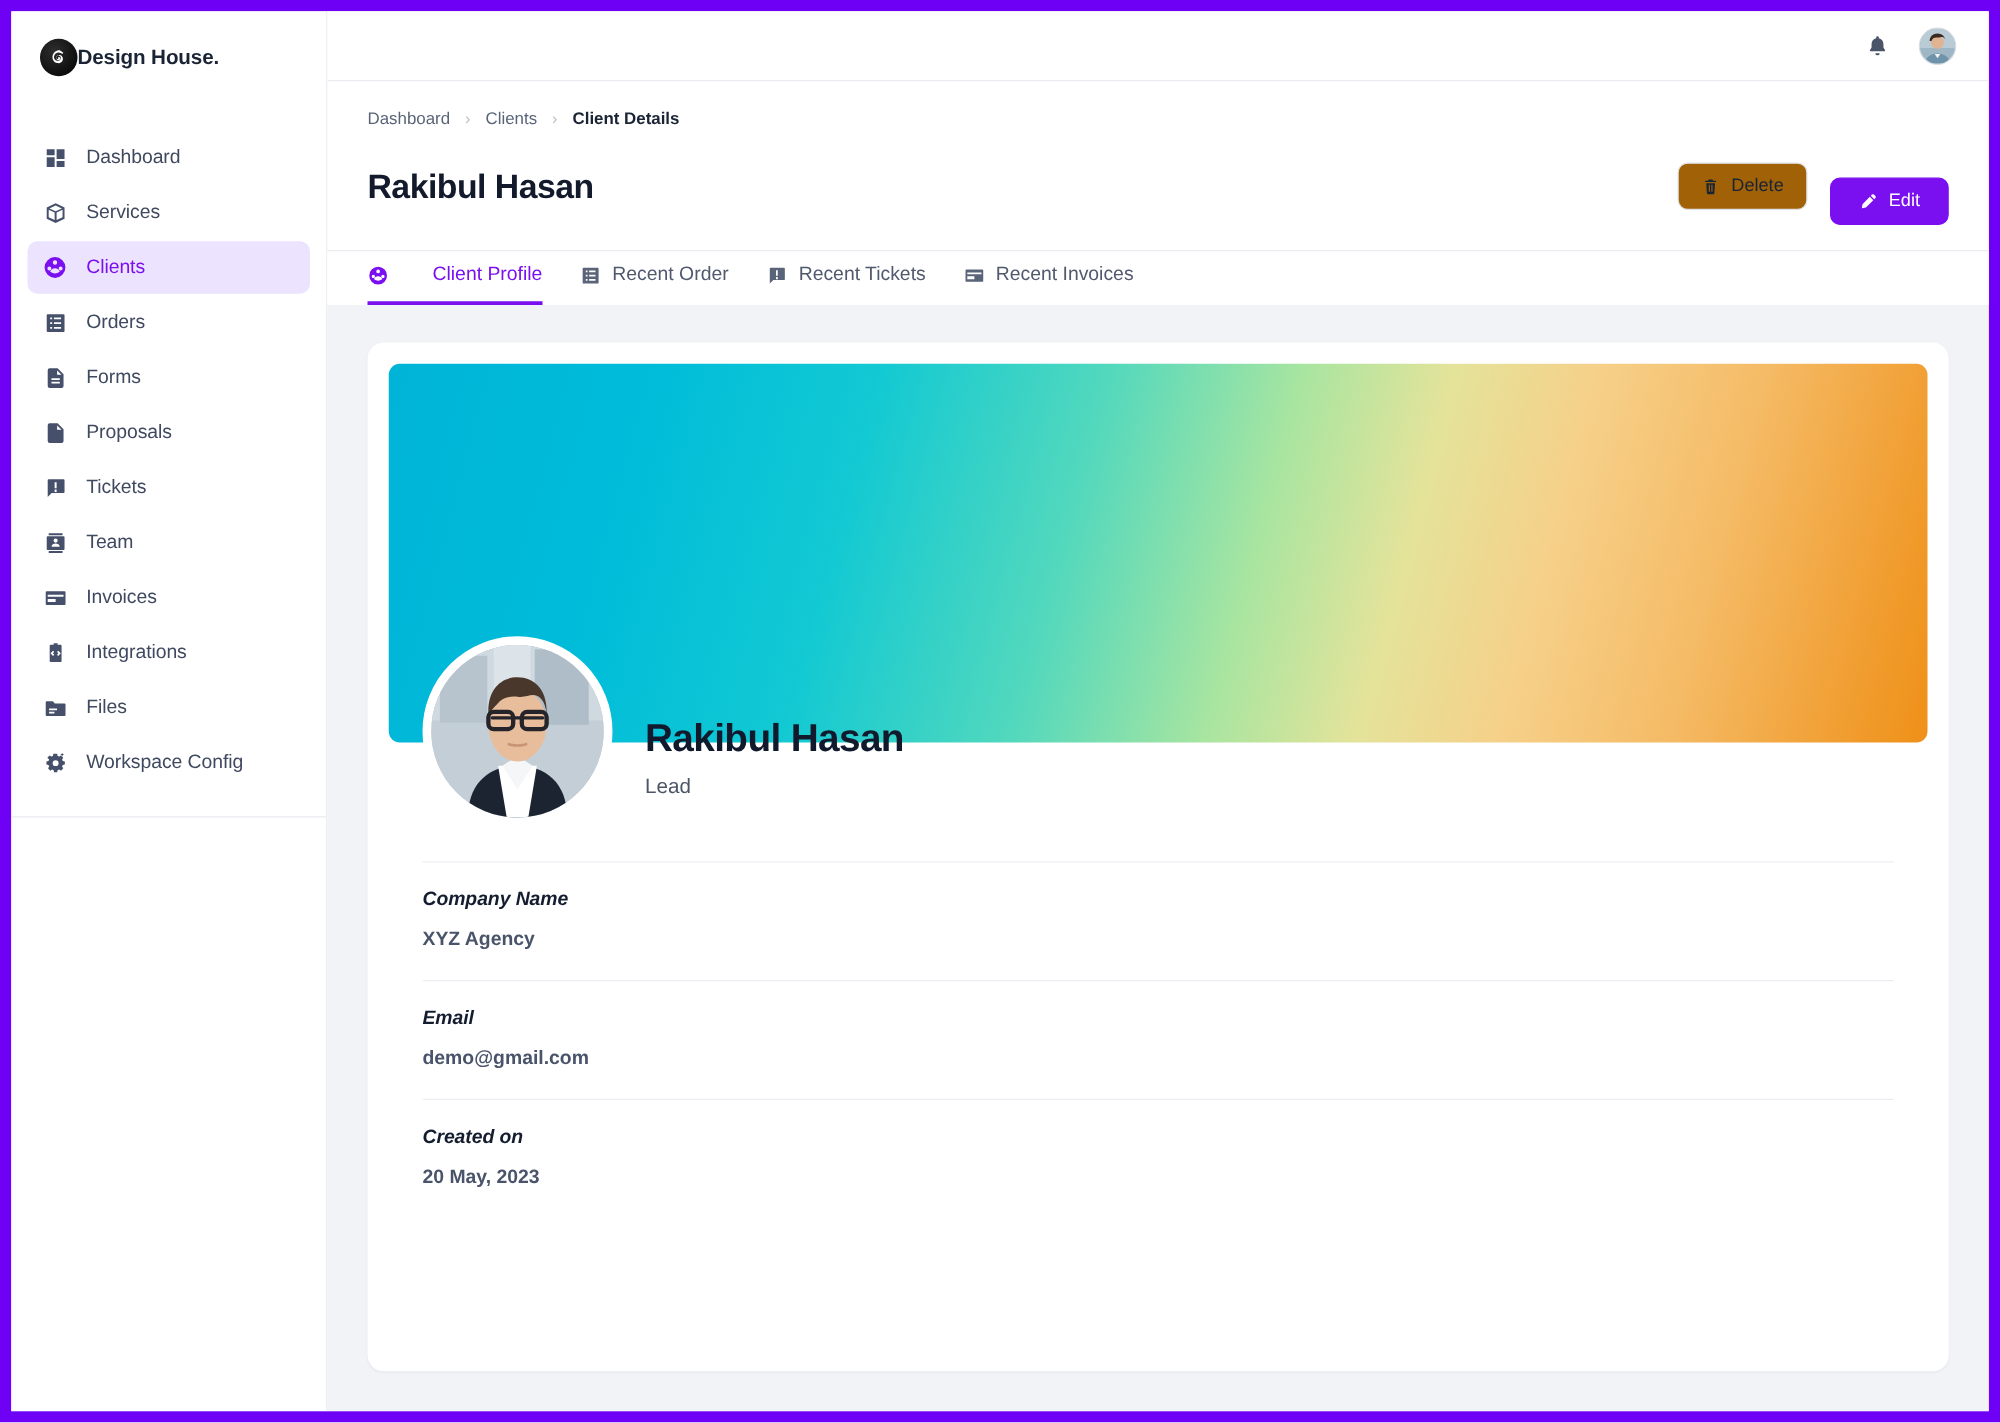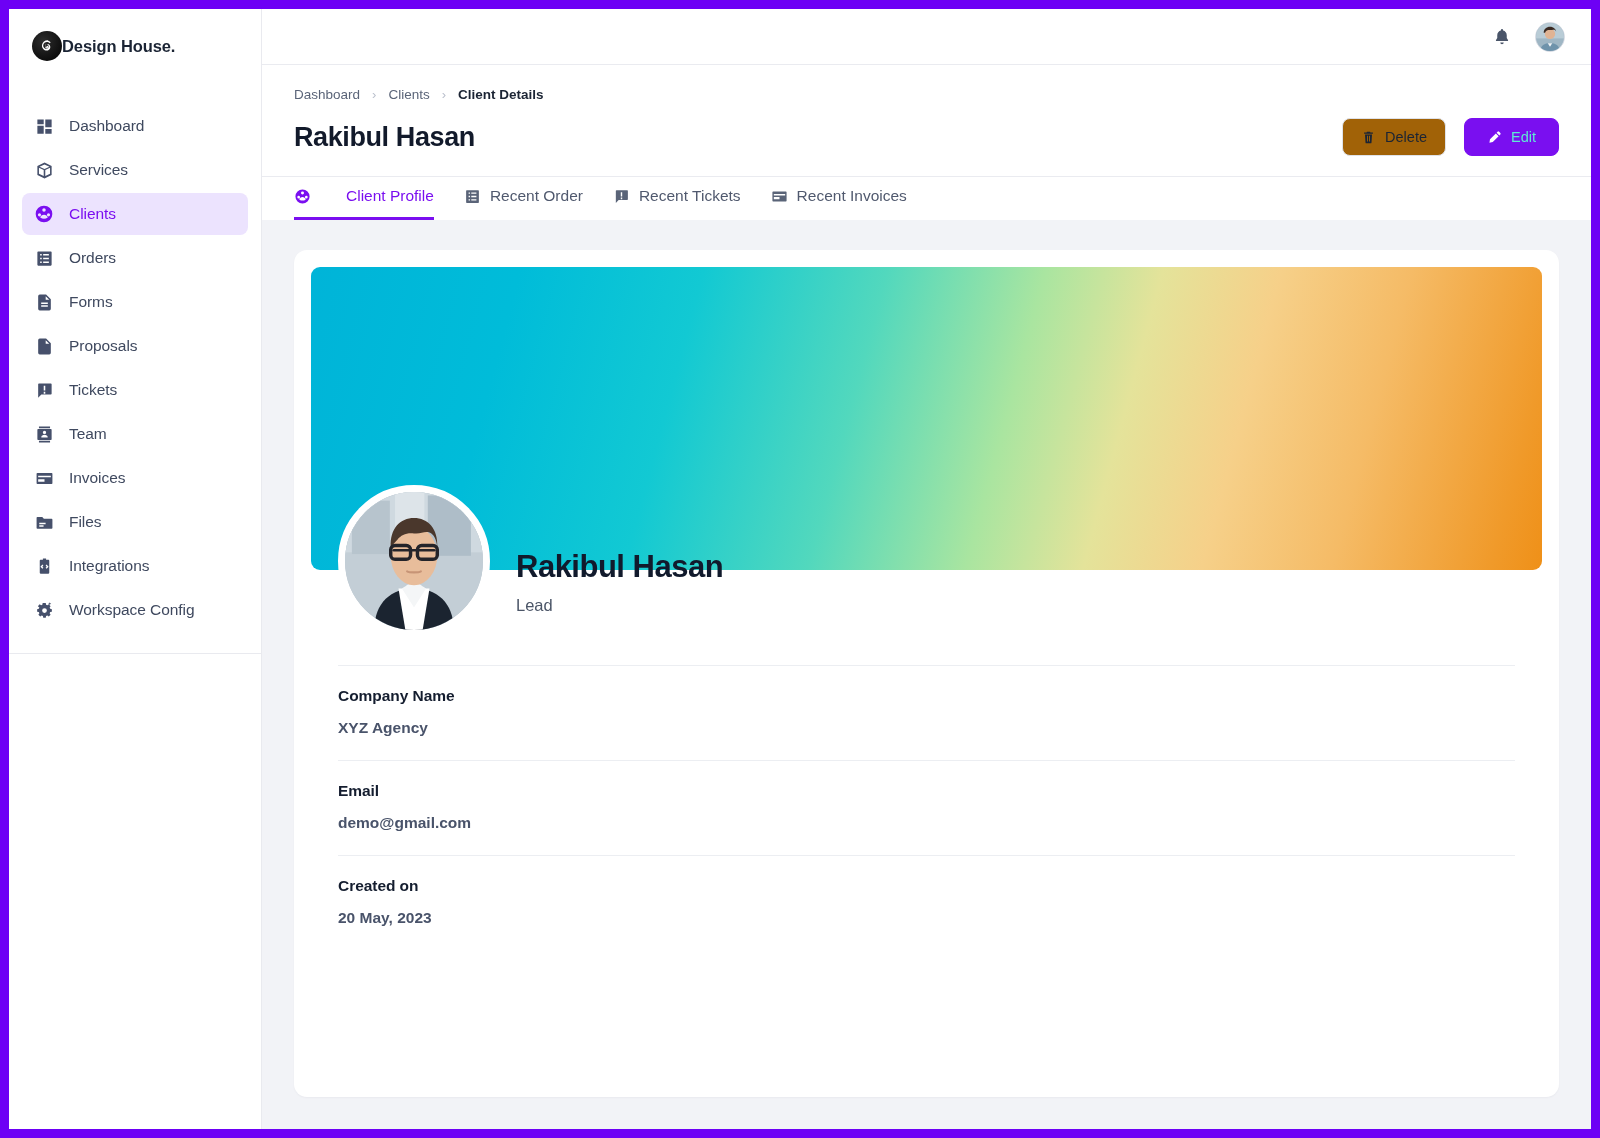--- a/index.html
+++ b/index.html
@@ -164,23 +164,24 @@
   }
   .btn-delete {
     background: #a16207;
     border: 1px solid #dfe2e9;
     color: #1b2434;
   }
   .btn-delete svg { fill: #1b2434; display:block; }
   .btn-edit {
     background: #7a0ff0;
     border: 1px solid #7a0ff0;
-    color: #5eead4;
+    color: #ffffff;
     font-weight: 500;
     padding: 0 22px;
+    margin-top: 24px;
   }
   .btn-edit svg { fill: #ffffff; display:block; }
 
   .tabs {
     background: #ffffff;
     border-top: 1px solid #eaebf0;
     display: flex;
     align-items: stretch;
     gap: 30px;
     padding: 0 32px;
@@ -269,20 +270,21 @@
   .fields { margin-top: 28px; padding: 0 27px; }
   .field {
     padding: 21px 0 23px 0;
     border-top: 1px solid #eceef2;
   }
   .field-label {
     font-size: 15.5px;
     font-weight: 700;
     color: #141d2f;
     letter-spacing: -0.05px;
+    font-style: italic;
   }
   .field-value {
     font-size: 15.5px;
     color: #49536a;
     margin-top: 14px;
     font-weight: bold;
   }
   .field-value .muted { color: #8b93a5; }
 </style>
 </head>
@@ -380,33 +382,33 @@
           <svg width="19" height="19" viewBox="0 0 24 24">
               <path d="M3 5h18a1 1 0 0 1 1 1v12a1 1 0 0 1-1 1H3a1 1 0 0 1-1-1V6a1 1 0 0 1 1-1zm1 3.5v2h16v-2H4zm0 4.3V16h8v-3.2H4z"></path>
             </svg>
         </span>
         <span class="nav-label">Invoices</span>
       </div>
 
       <div class="nav-item">
         <span class="nav-ico">
           <svg width="19" height="19" viewBox="0 0 24 24">
+              <path d="M10 2h4v1.6h3a1 1 0 0 1 1 1V20a1 1 0 0 1-1 1H7a1 1 0 0 1-1-1V4.6a1 1 0 0 1 1-1h3V2zm-.6 7.6L6.8 12.2l2.6 2.6 1.2-1.2-1.4-1.4 1.4-1.4-1.2-1.2zm5.2 0-1.2 1.2 1.4 1.4-1.4 1.4 1.2 1.2 2.6-2.6-2.6-2.6z"></path>
+            </svg>
+        </span>
+        <span class="nav-label">Integrations</span>
+      </div>
+
+      <div class="nav-item">
+        <span class="nav-ico">
+          <svg width="19" height="19" viewBox="0 0 24 24">
               <path d="M3 5h6.2l2 2.4H21a1 1 0 0 1 1 1V19a1 1 0 0 1-1 1H3a1 1 0 0 1-1-1V6a1 1 0 0 1 1-1zm2.4 7.4v1.8h8v-1.8h-8zm0 3.2v1.8h5.4v-1.8H5.4z"></path>
             </svg>
         </span>
         <span class="nav-label">Files</span>
-      </div>
-
-      <div class="nav-item">
-        <span class="nav-ico">
-          <svg width="19" height="19" viewBox="0 0 24 24">
-              <path d="M10 2h4v1.6h3a1 1 0 0 1 1 1V20a1 1 0 0 1-1 1H7a1 1 0 0 1-1-1V4.6a1 1 0 0 1 1-1h3V2zm-.6 7.6L6.8 12.2l2.6 2.6 1.2-1.2-1.4-1.4 1.4-1.4-1.2-1.2zm5.2 0-1.2 1.2 1.4 1.4-1.4 1.4 1.2 1.2 2.6-2.6-2.6-2.6z"></path>
-            </svg>
-        </span>
-        <span class="nav-label">Integrations</span>
       </div>
 
       <div class="nav-item">
         <span class="nav-ico">
           <svg width="19" height="19" viewBox="0 0 24 24">
             <path d="M10.4 2.6h3.2l.4 2.1 1.6.7 1.8-1.2 2.3 2.3-1.2 1.8.7 1.6 2.1.4v3.2l-2.1.4-.7 1.6 1.2 1.8-2.3 2.3-1.8-1.2-1.6.7-.4 2.1h-3.2l-.4-2.1-1.6-.7-1.8 1.2-2.3-2.3 1.2-1.8-.7-1.6-2.1-.4v-3.2l2.1-.4.7-1.6L3.6 6.5l2.3-2.3 1.8 1.2 1.6-.7.4-2.1zM12 9a3 3 0 1 0 0 6 3 3 0 0 0 0-6z"></path>
             <path d="M18.6 1.5l.55 1.35L20.5 3.4l-1.35.55L18.6 5.3l-.55-1.35L16.7 3.4l1.35-.55L18.6 1.5z"></path>
           </svg>
         </span>
         <span class="nav-label">Workspace Config</span>

